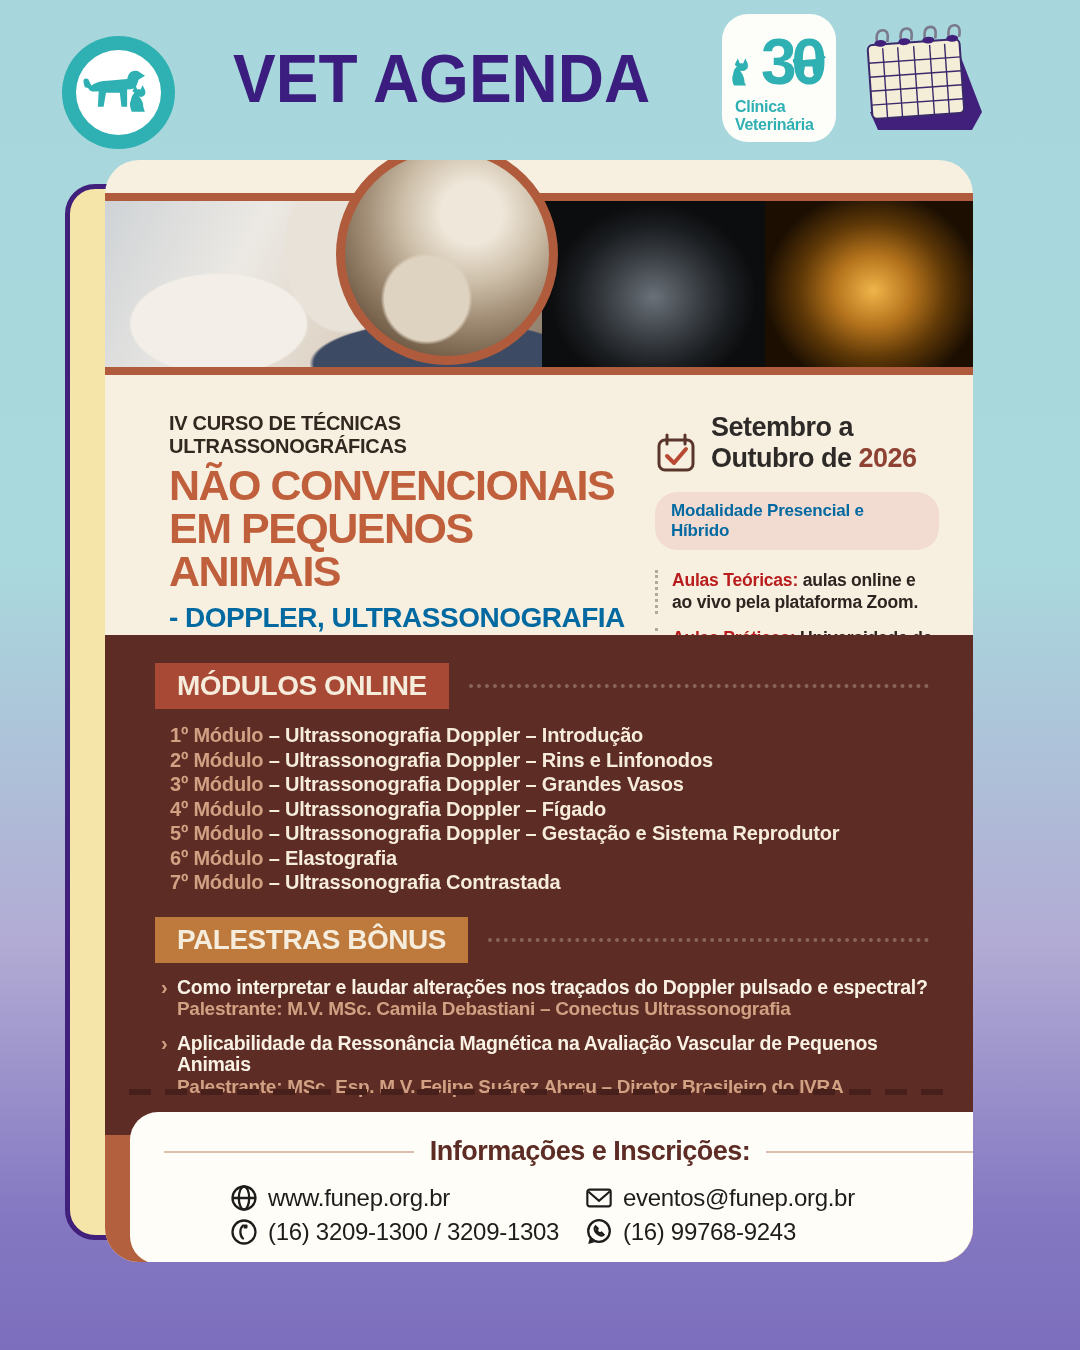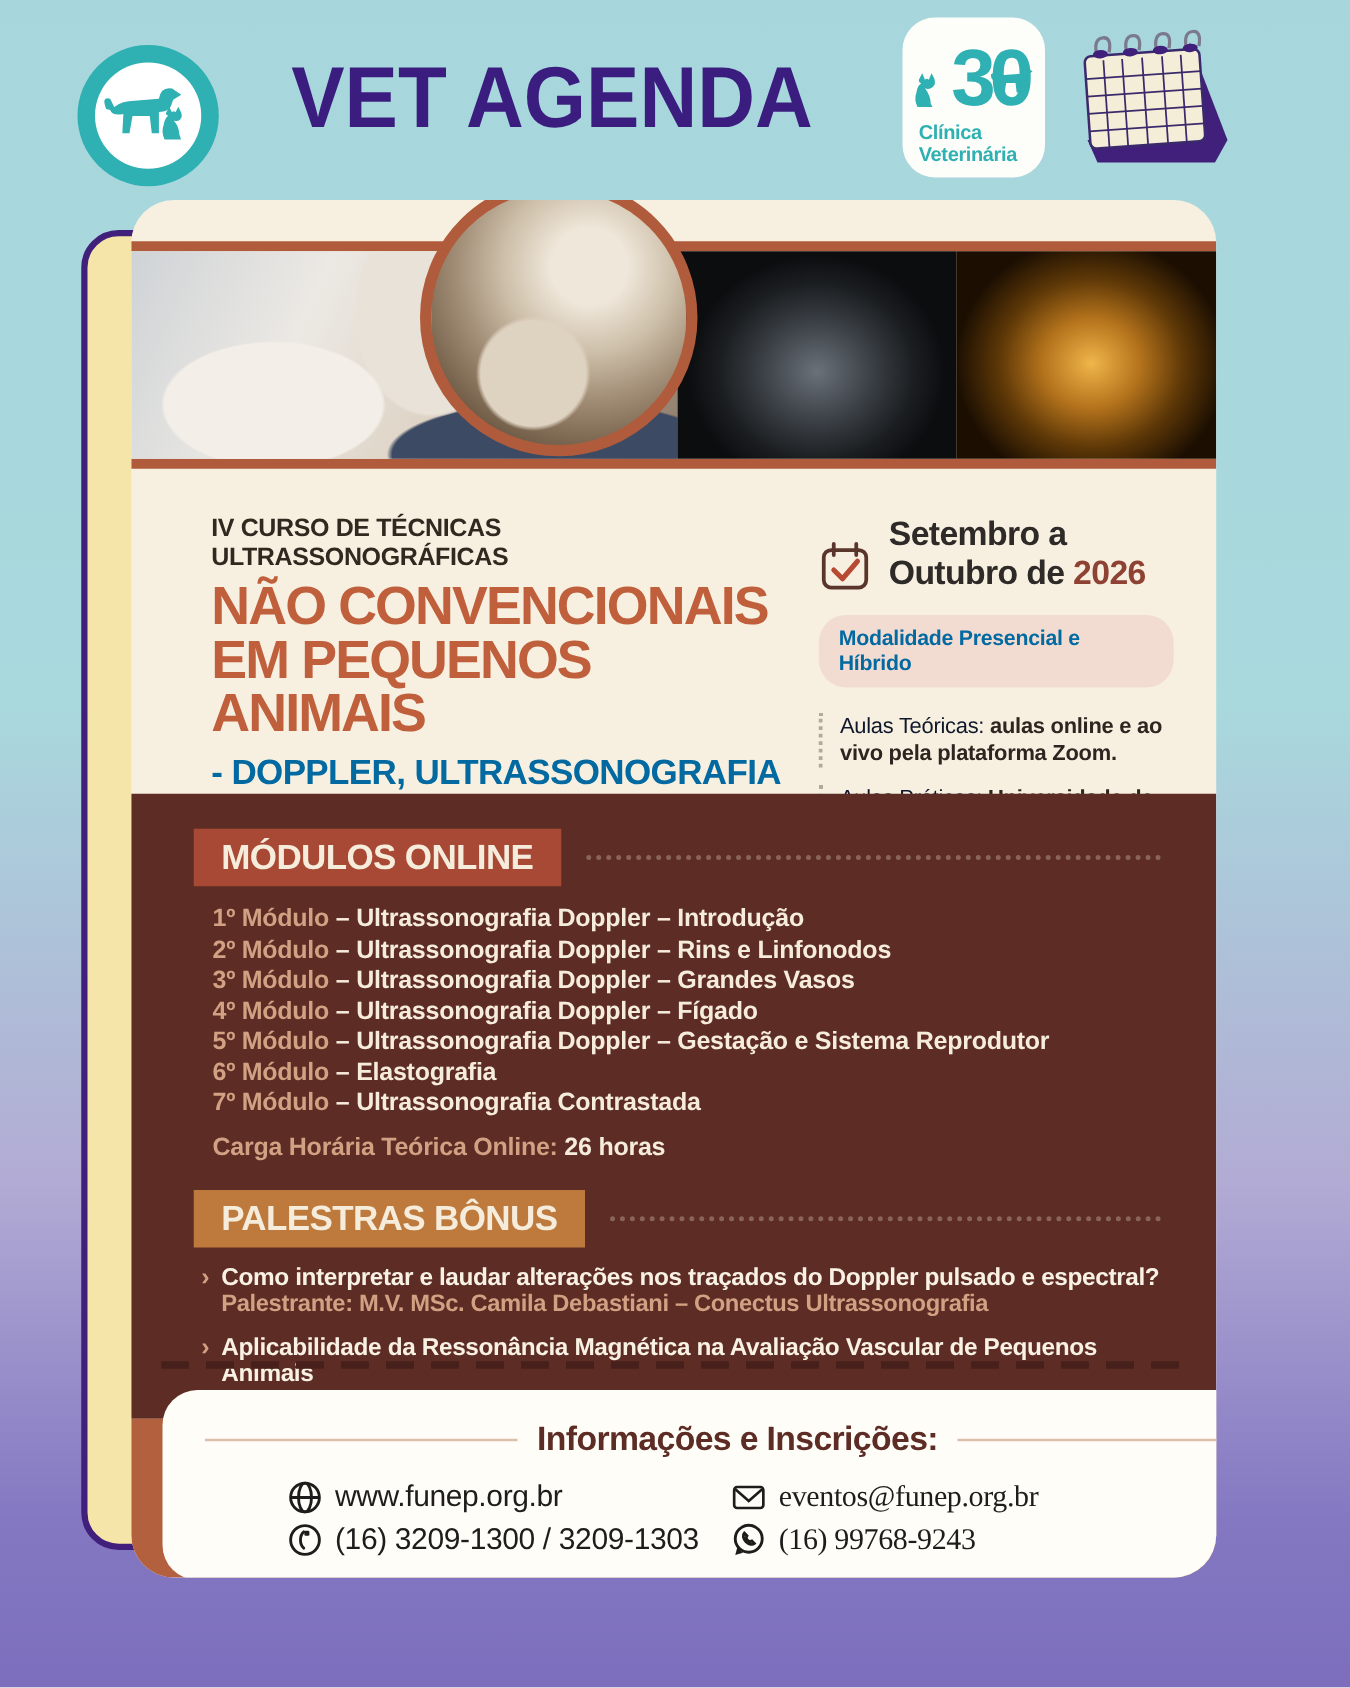--- a/index.html
+++ b/index.html
@@ -98,21 +98,21 @@
   .date-row{ display:flex; gap:14px; align-items:flex-end; }
   .date-text{ font-size:27px; font-weight:bold; color:#2e2a28; line-height:1.15; letter-spacing:-0.5px;}
   .date-year{ color:#8e4233; }
   .modality-pill{
     display:inline-block; margin-top:18px; background:#f2dcd2; color:#0369a1;
     font-size:17px; font-weight:bold; padding:9px 16px; border-radius:22px; letter-spacing:-0.2px;
   }
   .aulas{ margin-top:20px; border-left:3px dotted #b4a89b; padding-left:14px;
     font-size:17.5px; color:#2e2520; line-height:1.25; font-weight:bold; letter-spacing:-0.2px;}
   .aulas + .aulas{ margin-top:14px; }
-  .aulas .lbl{ color:#0f172a; font-weight:normal; }
+  .aulas .lbl{ color:#b91c1c; font-weight:bold; }
 
   
   .maroon{
     position:absolute; left:0; top:475px; width:100%; height:500px;
     background:#5d2c24; padding:28px 44px 0 50px;
   }
   .sec-head{ display:flex; align-items:center; }
   .sec-badge{
     display:inline-block; padding:7px 22px; font-size:28px; font-weight:bold;
     color:#f6ecdc; letter-spacing:-0.5px;
@@ -143,21 +143,21 @@
   .terracotta{ position:absolute; left:0; top:975px; width:100%; height:127px; background:#b3603f; }
   .contact-card{
     position:absolute; left:25px; top:952px; width:920px; height:152px;
     background:#fffdf8; border-radius:28px; z-index:4;
   }
   .contact-head{ display:flex; align-items:center; gap:16px; padding:24px 34px 0 34px; }
   .contact-head .line{ flex:1; height:2px; background:#ddbfae; }
   .contact-head .txt{ font-size:27px; font-weight:bold; color:#5d2c25; letter-spacing:-0.5px; white-space:nowrap;}
   .contact-cols{ position:relative; margin-top:14px; }
   .ccol{ position:absolute; top:0; }
-  .ccol.a{ left:100px; } .ccol.b{ left:455px;font-family:Liberation Serif, serif; }
+  .ccol.a{ left:100px; } .ccol.b{ left:455px; }
   .crow{ display:flex; align-items:center; gap:10px; height:34px; font-size:24px; color:#1f1d1b; letter-spacing:-0.3px; white-space:nowrap;}
   .crow svg{ flex:0 0 auto; }
 
   .ic{ stroke:#1f1d1b; fill:none; stroke-width:2.3; }
 </style>
 </head>
 <body>
 
 <div class="page">
 
@@ -276,23 +276,20 @@
       </div>
       <div class="mod-list">
         <div class="mod-line"><span class="mod-num">1º Módulo</span><span class="mod-text"> – Ultrassonografia Doppler – Introdução</span></div>
         <div class="mod-line"><span class="mod-num">2º Módulo</span><span class="mod-text"> – Ultrassonografia Doppler – Rins e Linfonodos</span></div>
         <div class="mod-line"><span class="mod-num">3º Módulo</span><span class="mod-text"> – Ultrassonografia Doppler – Grandes Vasos</span></div>
         <div class="mod-line"><span class="mod-num">4º Módulo</span><span class="mod-text"> – Ultrassonografia Doppler – Fígado</span></div>
         <div class="mod-line"><span class="mod-num">5º Módulo</span><span class="mod-text"> – Ultrassonografia Doppler – Gestação e Sistema Reprodutor</span></div>
         <div class="mod-line"><span class="mod-num">6º Módulo</span><span class="mod-text"> – Elastografia</span></div>
         <div class="mod-line"><span class="mod-num">7º Módulo</span><span class="mod-text"> – Ultrassonografia Contrastada</span></div>
       </div>
-      <div class="carga">
-        <span class="lbl">Carga Horária Teórica Online:</span><span class="val"> 26 horas</span>
-      </div>
 
       <div class="bonus-wrap">
         <div class="sec-head">
           <span class="sec-badge orange">PALESTRAS BÔNUS</span>
           <span class="sec-dots"></span>
         </div>
         <div class="bonus-list">
           <div class="bonus-item">
             <span class="chev">›</span>
             <div class="bonus-title">Como interpretar e laudar alterações nos traçados do Doppler pulsado e espectral?</div>

